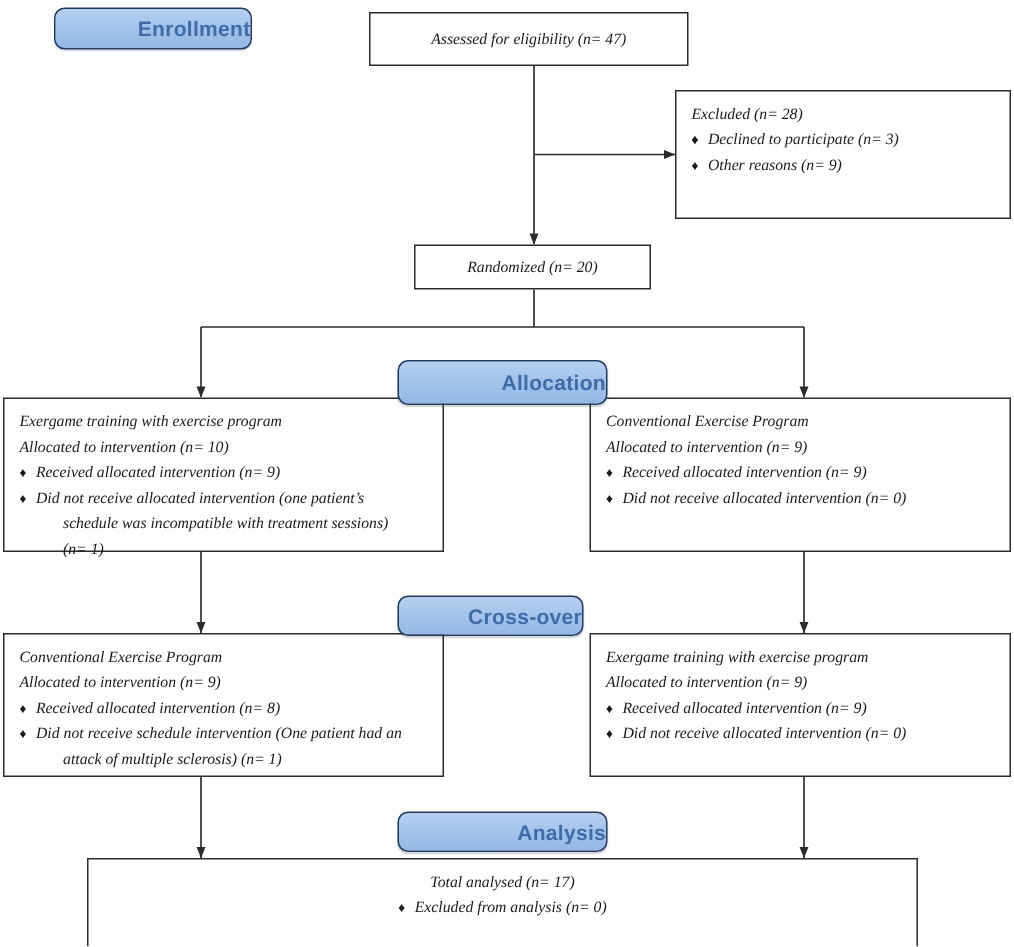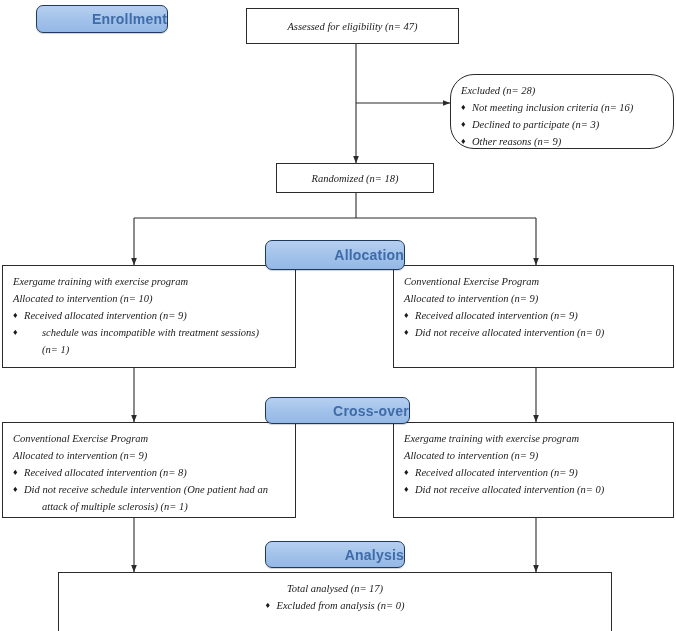--- a/index.html
+++ b/index.html
@@ -133,71 +133,71 @@
   </svg>
 
   <div class="pill" style="left:36px; top:5px; width:132px; height:28px;">
     <span>Enrollment</span>
   </div>
 
   <div class="pill" style="left:265px; top:240px; width:140px; height:30px;">
     <span>Allocation</span>
   </div>
 
-  <div class="pill" style="left:265px; top:397px; width:145px; height:27px;">
+  <div class="pill" style="left:265px; top:397px; width:124px; height:27px;">
     <span>Cross-over</span>
   </div>
 
   <div class="pill" style="left:265px; top:541px; width:140px; height:27px;">
     <span>Analysis</span>
   </div>
 
   <div class="box centered-mid" style="left:246px; top:8px; width:213px; height:36px;">
     <div class="box-inner">
       <span class="line">Assessed for eligibility (n= 47)</span>
     </div>
   </div>
 
-  <div class="box" style="left:450px; top:74px; width:224px; height:75px;border-radius:24px;">
+  <div class="box" style="left:450px; top:60px; width:224px; height:86px;">
     <div class="box-inner">
       <span class="line">Excluded (n= 28)</span>
       <ul class="bullets">
         <li>
           <span class="bullet-mark">♦</span>
-          <span>Not meeting inclusion criteria (n= 16)</span>
         </li>
         <li>
           <span class="bullet-mark">♦</span>
           <span>Declined to participate (n= 3)</span>
         </li>
         <li>
           <span class="bullet-mark">♦</span>
           <span>Other reasons (n= 9)</span>
         </li>
       </ul>
     </div>
   </div>
 
   <div class="box centered-mid" style="left:276px; top:163px; width:158px; height:30px;">
     <div class="box-inner">
-      <span class="line">Randomized (n= 18)</span>
+      <span class="line">Randomized (n= 20)</span>
     </div>
   </div>
 
   <div class="box" style="left:2px; top:265px; width:294px; height:103px;">
     <div class="box-inner">
       <span class="line">Exergame training with exercise program</span>
       <span class="line">Allocated to intervention (n= 10)</span>
       <ul class="bullets">
         <li>
           <span class="bullet-mark">♦</span>
           <span>Received allocated intervention (n=  9)</span>
         </li>
         <li>
           <span class="bullet-mark">♦</span>
+          <span>Did not receive allocated intervention (one patient’s</span>
           <span class="cont-indent">schedule was incompatible with treatment sessions)</span>
           <span class="cont-indent">(n= 1)</span>
         </li>
       </ul>
     </div>
   </div>
 
   <div class="box" style="left:393px; top:265px; width:281px; height:103px;">
     <div class="box-inner">
       <span class="line">Conventional Exercise Program</span>

